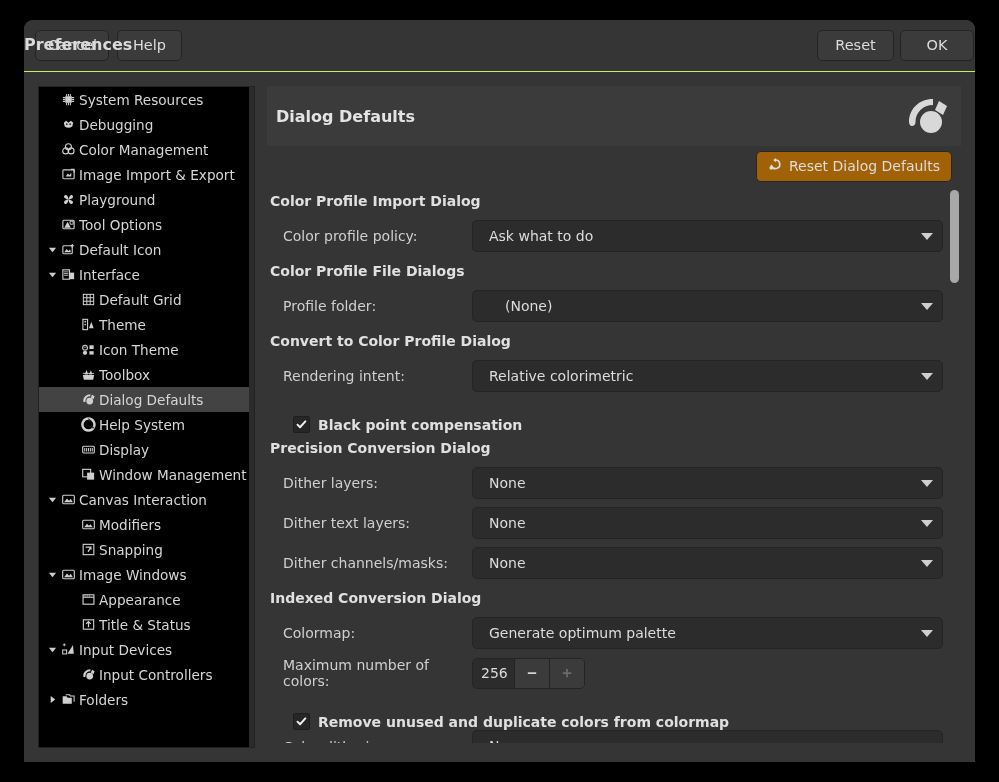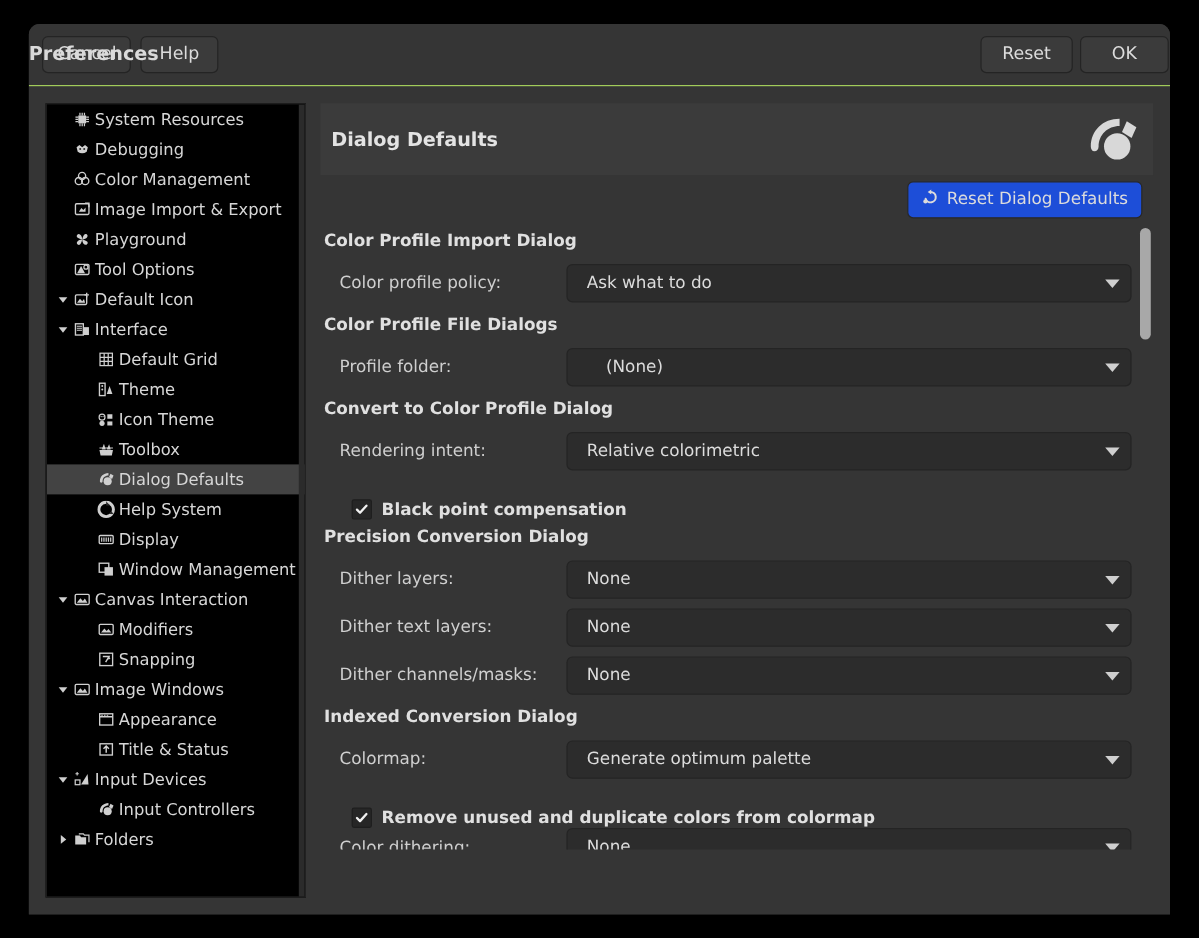--- a/index.html
+++ b/index.html
@@ -138,21 +138,21 @@
     align-items: center;
     padding-right: 9px;
     box-sizing: border-box;
   }
   #btn-reset-defaults {
     display: flex;
     align-items: center;
     gap: 6px;
     height: 31px;
     padding: 0 11px;
-    background: #1d4ed8;
+    background: #a16207;
     border: 1px solid #282828;
     border-radius: 5px;
     color: #dcdcdc;
     font-size: 14px;
     cursor: pointer;
     box-sizing: border-box;
   }
   
   #settings-area {
     position: relative;
@@ -700,20 +700,37 @@
               </div>
             </div>
             <div class="section-head">Indexed Conversion Dialog</div>
             <div class="row">
               <div class="row-label">Colormap:</div>
               <div class="combo">
                 <span class="cval">Generate optimum palette</span>
                 <span class="caret"></span>
               </div>
             </div>
+            <div class="spin-row">
+              <div class="row-label">Maximum number of colors:</div>
+              <div class="spinner">
+                <div class="spin-entry">256</div>
+                <div class="spin-btn">
+                  <svg viewBox="0 0 16 16" width="14" height="14">
+                    <rect x="3" y="7.1" width="10" height="1.9" rx="0.8" fill="#d2d2d2"></rect>
+                  </svg>
+                </div>
+                <div class="spin-btn disabled">
+                  <svg viewBox="0 0 16 16" width="14" height="14">
+                    <rect x="3" y="7.1" width="10" height="1.9" rx="0.8" fill="#6d6d6d"></rect>
+                    <rect x="7.05" y="3" width="1.9" height="10" rx="0.8" fill="#6d6d6d"></rect>
+                  </svg>
+                </div>
+              </div>
+            </div>
             <div class="check-row">
               <span class="cbox">
                 <svg viewBox="0 0 12 12" width="11" height="11">
                   <path d="M1.6 6.2 L4.4 9 L10.2 2.6" fill="none" stroke="#f0f0f0" stroke-width="2.1" stroke-linecap="round" stroke-linejoin="round"></path>
                 </svg>
               </span>
               <span class="check-label">Remove unused and duplicate colors from colormap</span>
             </div>
             <div class="row clipped">
               <div class="row-label">Color dithering:</div>

